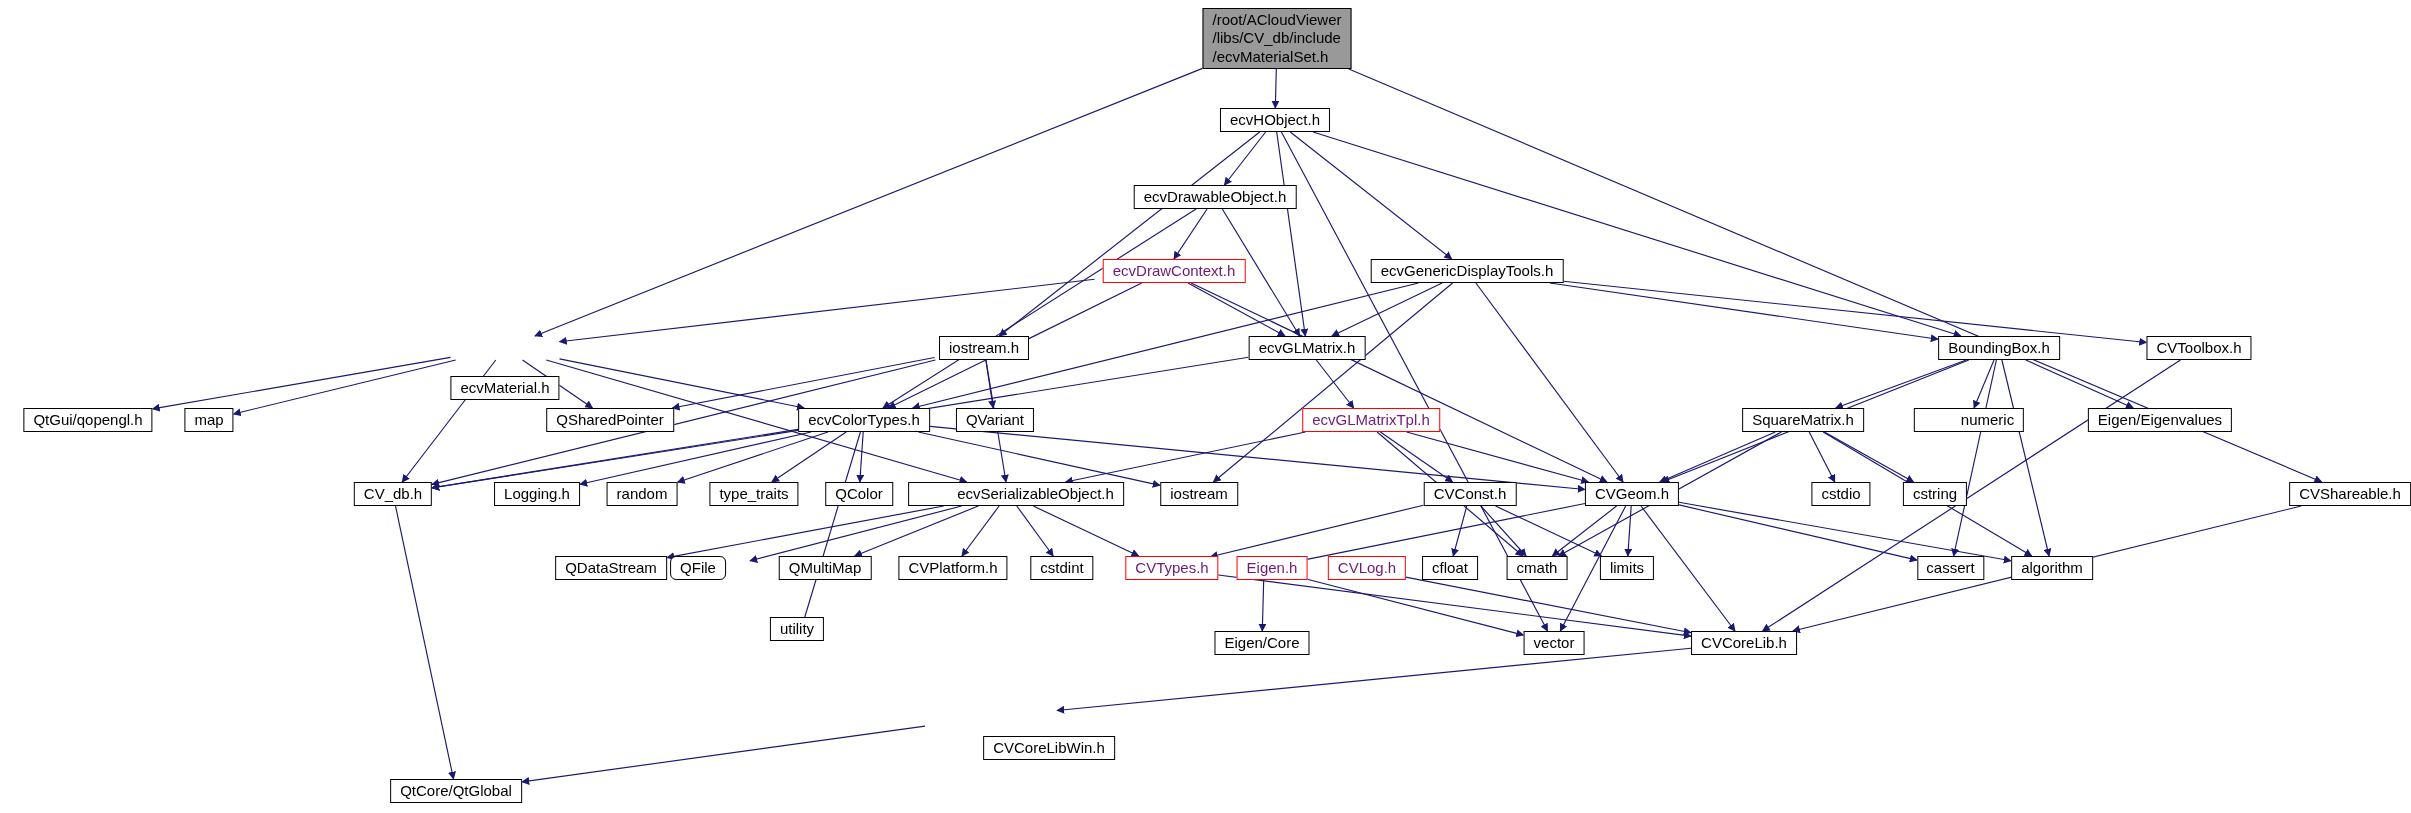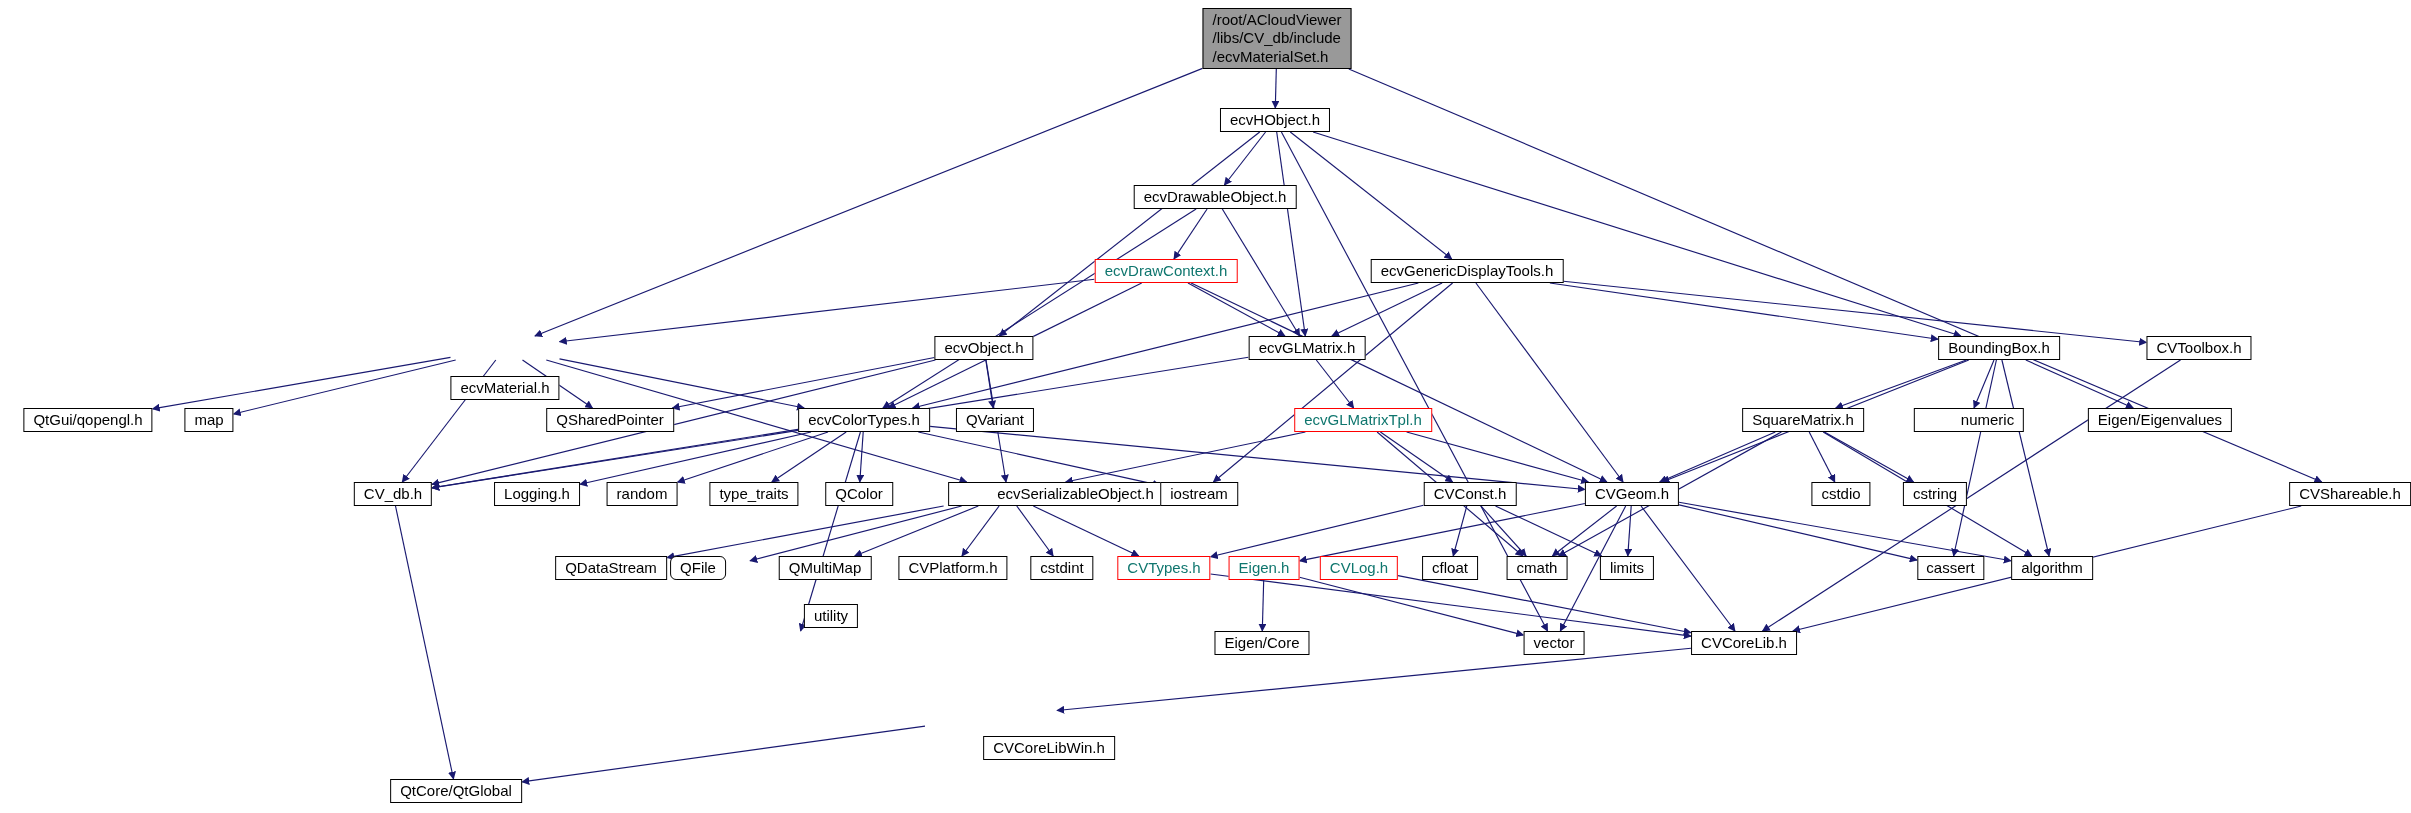--- a/index.html
+++ b/index.html
@@ -32,21 +32,22 @@
     cursor: pointer;
     box-sizing: border-box;
   }
   .node.root {
     background: #999999;
     text-align: left;
     font-weight: normal;
   }
   .node.red {
     border-color: #ff0000;
-    color: #0f766e;
+    color: #701a75;
+    margin-left: 8px;
   }
 </style>
 </head>
 <body>
 
 <div class="canvas">
   <svg class="edges" xmlns="http://www.w3.org/2000/svg">
     <defs>
       <marker id="arrow" viewBox="0 0 10 10" refX="9" refY="5" markerWidth="7" markerHeight="7" orient="auto">
         <path d="M 0 0 L 10 5 L 0 10 z" fill="#191970"></path>
@@ -153,21 +154,21 @@
       <div class="node red" style="left: 1166px; top: 259px;">
         <div>ecvDrawContext.h</div>
       </div>
       <div class="node plain" style="left: 1467px; top: 259px;">
         <div>ecvGenericDisplayTools.h</div>
       </div>
       <div class="node plain" style="left: 505px; top: 336px; margin-top: 40px;">
         <div>ecvMaterial.h</div>
       </div>
       <div class="node plain" style="left: 984px; top: 336px;">
-        <div>ecvObject.h</div>
+        <div>iostream.h</div>
       </div>
       <div class="node plain" style="left: 1307px; top: 336px;">
         <div>ecvGLMatrix.h</div>
       </div>
       <div class="node plain" style="left: 1999px; top: 336px;">
         <div>BoundingBox.h</div>
       </div>
       <div class="node plain" style="left: 2199px; top: 336px;">
         <div>CVToolbox.h</div>
       </div>
@@ -206,21 +207,21 @@
       </div>
       <div class="node plain" style="left: 642px; top: 482px;">
         <div>random</div>
       </div>
       <div class="node plain" style="left: 754px; top: 482px;">
         <div>type_traits</div>
       </div>
       <div class="node plain" style="left: 859px; top: 482px;">
         <div>QColor</div>
       </div>
-      <div class="node plain" style="left: 1056px; top: 482px; padding-left: 48px;">
+      <div class="node plain" style="left: 1016px; top: 482px; padding-left: 48px;">
         <div>ecvSerializableObject.h</div>
       </div>
       <div class="node plain" style="left: 1199px; top: 482px;">
         <div>iostream</div>
       </div>
       <div class="node plain" style="left: 1470px; top: 482px;">
         <div>CVConst.h</div>
       </div>
       <div class="node plain" style="left: 1632px; top: 482px;">
         <div>CVGeom.h</div>
@@ -266,21 +267,21 @@
       </div>
       <div class="node plain" style="left: 1627px; top: 556px;">
         <div>limits</div>
       </div>
       <div class="node plain" style="left: 1951px; top: 556px; padding-left: 8px;">
         <div>cassert</div>
       </div>
       <div class="node plain" style="left: 2052px; top: 556px;">
         <div>algorithm</div>
       </div>
-      <div class="node plain" style="left: 797px; top: 604px; margin-left: 34px;">
+      <div class="node plain" style="left: 797px; top: 617px;">
         <div>utility</div>
       </div>
       <div class="node plain" style="left: 1262px; top: 631px;">
         <div>Eigen/Core</div>
       </div>
       <div class="node plain" style="left: 1554px; top: 631px;">
         <div>vector</div>
       </div>
       <div class="node plain" style="left: 1744px; top: 631px;">
         <div>CVCoreLib.h</div>

